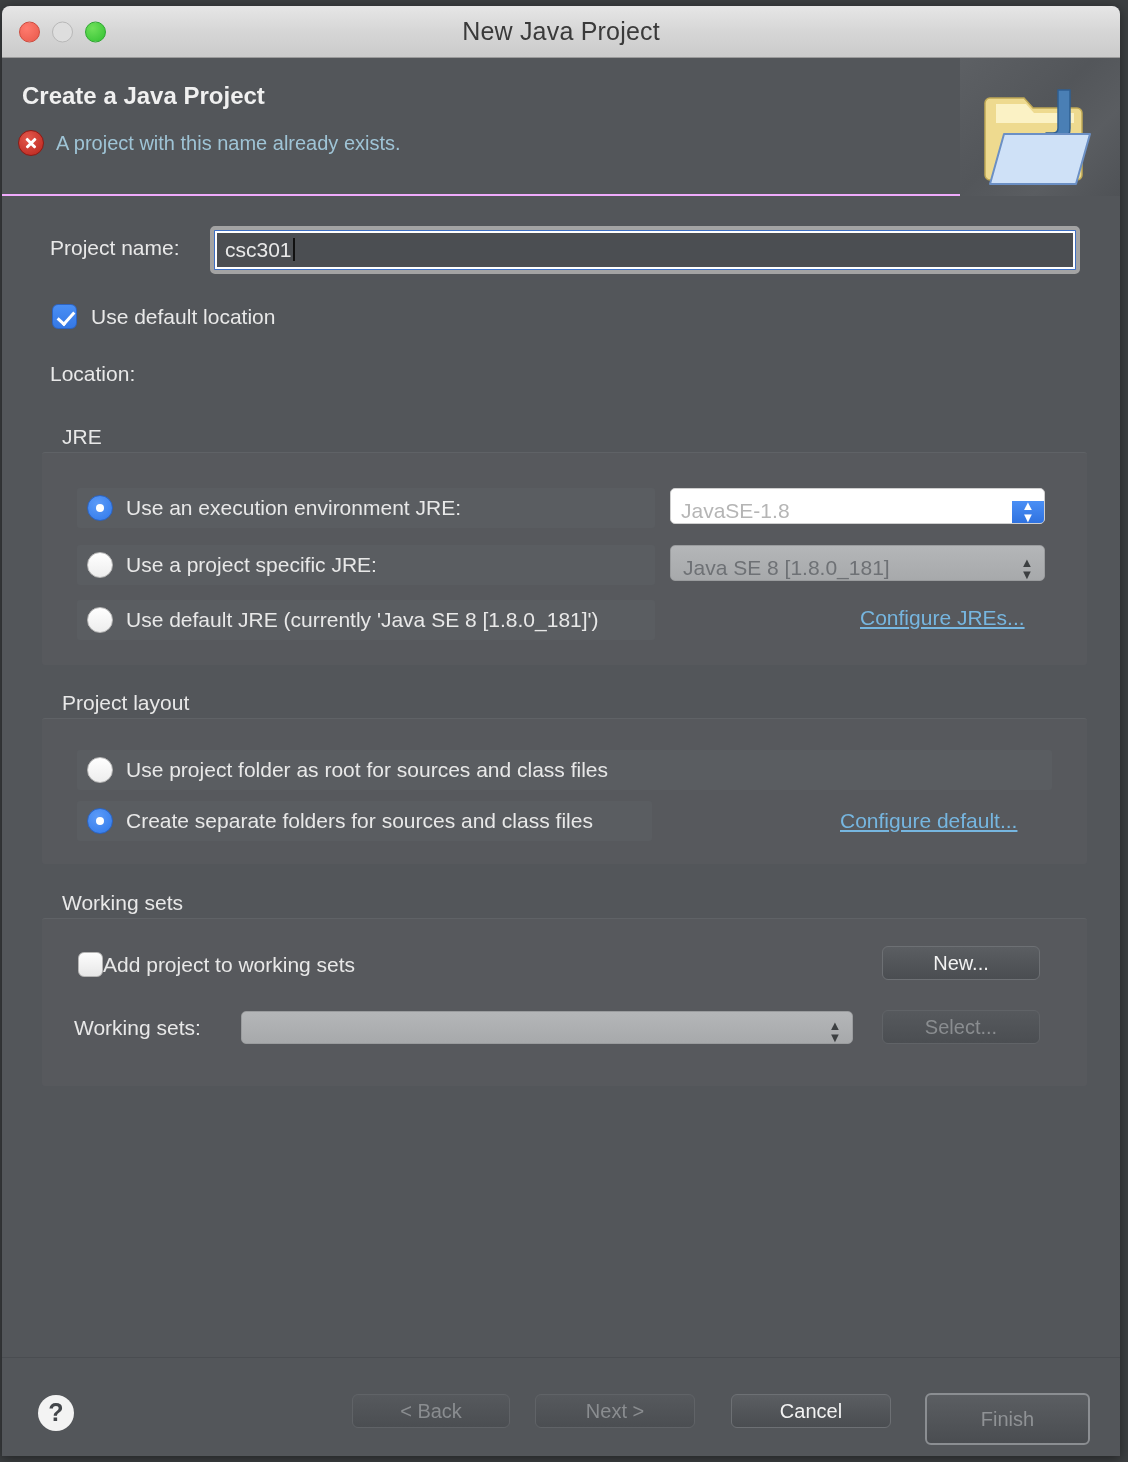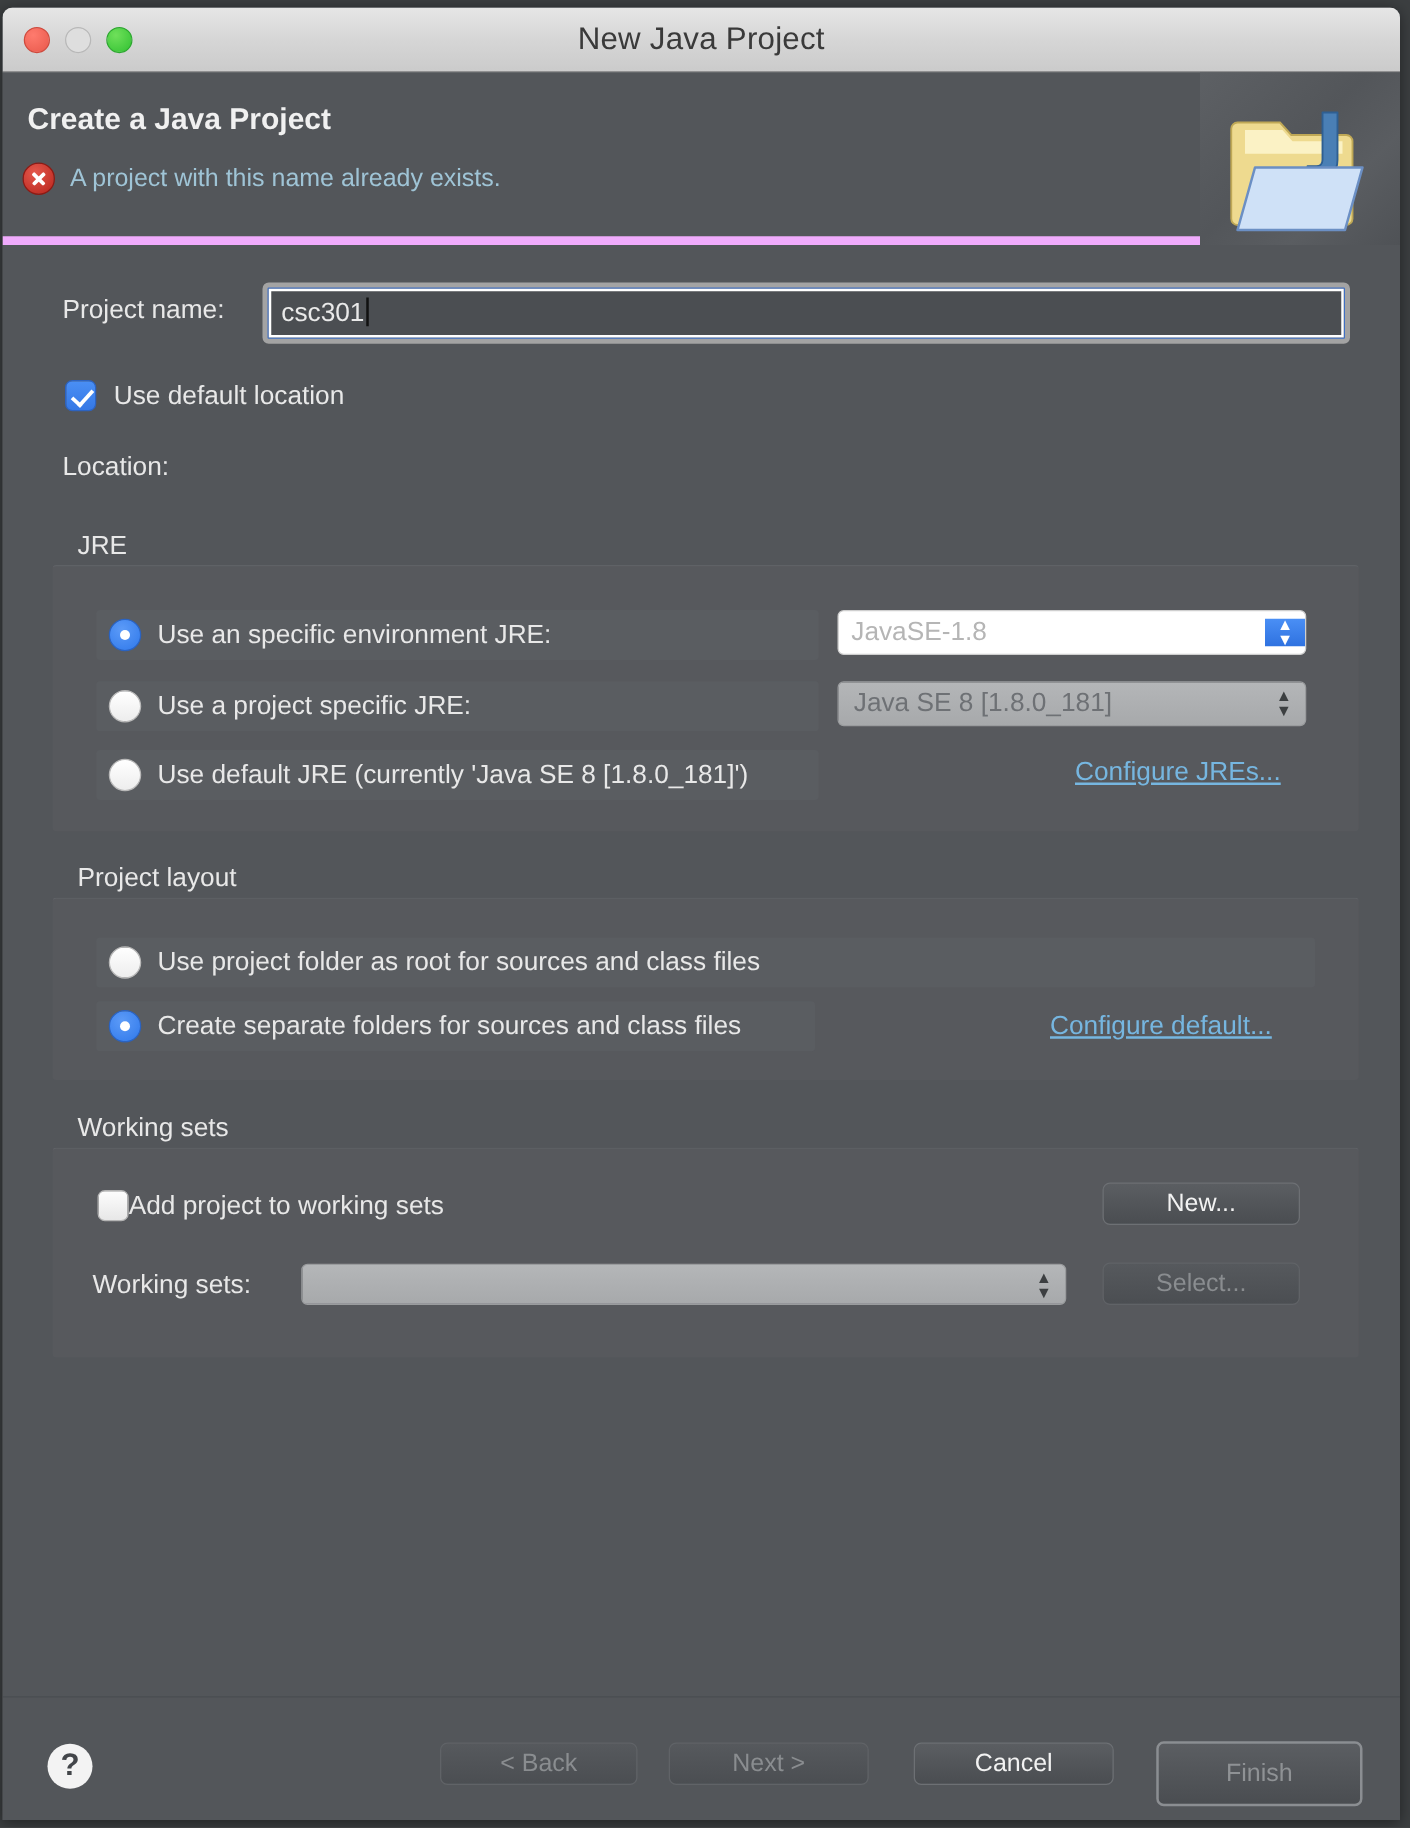--- a/index.html
+++ b/index.html
@@ -57,21 +57,21 @@
   }
   .light.close   { background: radial-gradient(circle at 35% 30%, #ff7b6e, #e8594b); border: 1px solid #cf4a3d; }
   .light.min     { background: #dedede; border: 1px solid #b8b8b8; }
   .light.max     { background: radial-gradient(circle at 35% 30%, #6fe05a, #31c132); border: 1px solid #2da830; }
 
   
   .banner {
     position: relative;
     height: 138px;
     background: #53565a;
-    border-bottom: 7px solid #f0abfc;
+    border-bottom: 2px solid #f0abfc;
   }
   .banner-title {
     position: absolute;
     left: 20px; top: 24px;
     font-size: 24px;
     font-weight: bold;
     color: #f0f0f0;
   }
   .banner-msg-row {
     position: absolute;
@@ -211,21 +211,21 @@
     display: flex;
     align-items: center;
     gap: 13px;
     padding-left: 10px;
   }
 
   
   .combo {
     position: absolute;
     display: flex;
-    align-items: center;
+    align-items: flex-end;
     border-radius: 5px;
     overflow: hidden;
     font-size: 21px;
   }
   .combo.active { background: #ffffff; border: 1px solid #cfcfcf; }
   .combo.active .combo-text { color: #b5b5b5; padding: 0 10px; display: flex; align-items: center; flex: 1; }
   .combo.active .stepper {
     width: 32px;
     background: linear-gradient(to bottom,#4a8ff5,#2f72e0);
     display: flex; flex-direction: column;
@@ -365,21 +365,21 @@
       </div>
       <div class="btn disabled" style="position:absolute; left:905px; top:357px; width:160px; height:31px;">
         <span>Browse...</span>
       </div>
 
       <div class="group-label" style="left:60px; top:229px;">JRE</div>
       <div class="group-box" style="left:40px; top:256px; width:1045px; height:213px;"></div>
 
       <div class="opt-row" style="left:75px; top:292px; width:578px; height:40px;">
         <span class="radio on"></span>
-        <span class="lbl">Use an specific environment JRE:</span>
+        <span class="lbl">Use an execution environment JRE:</span>
       </div>
       <div class="combo active" style="left:668px; top:292px; width:375px; height:36px;">
         <span class="combo-text">JavaSE-1.8</span>
         <span class="stepper">
           <span class="chev">▲</span>
           <span class="chev">▼</span>
         </span>
       </div>
 
       <div class="opt-row" style="left:75px; top:349px; width:578px; height:40px;">

